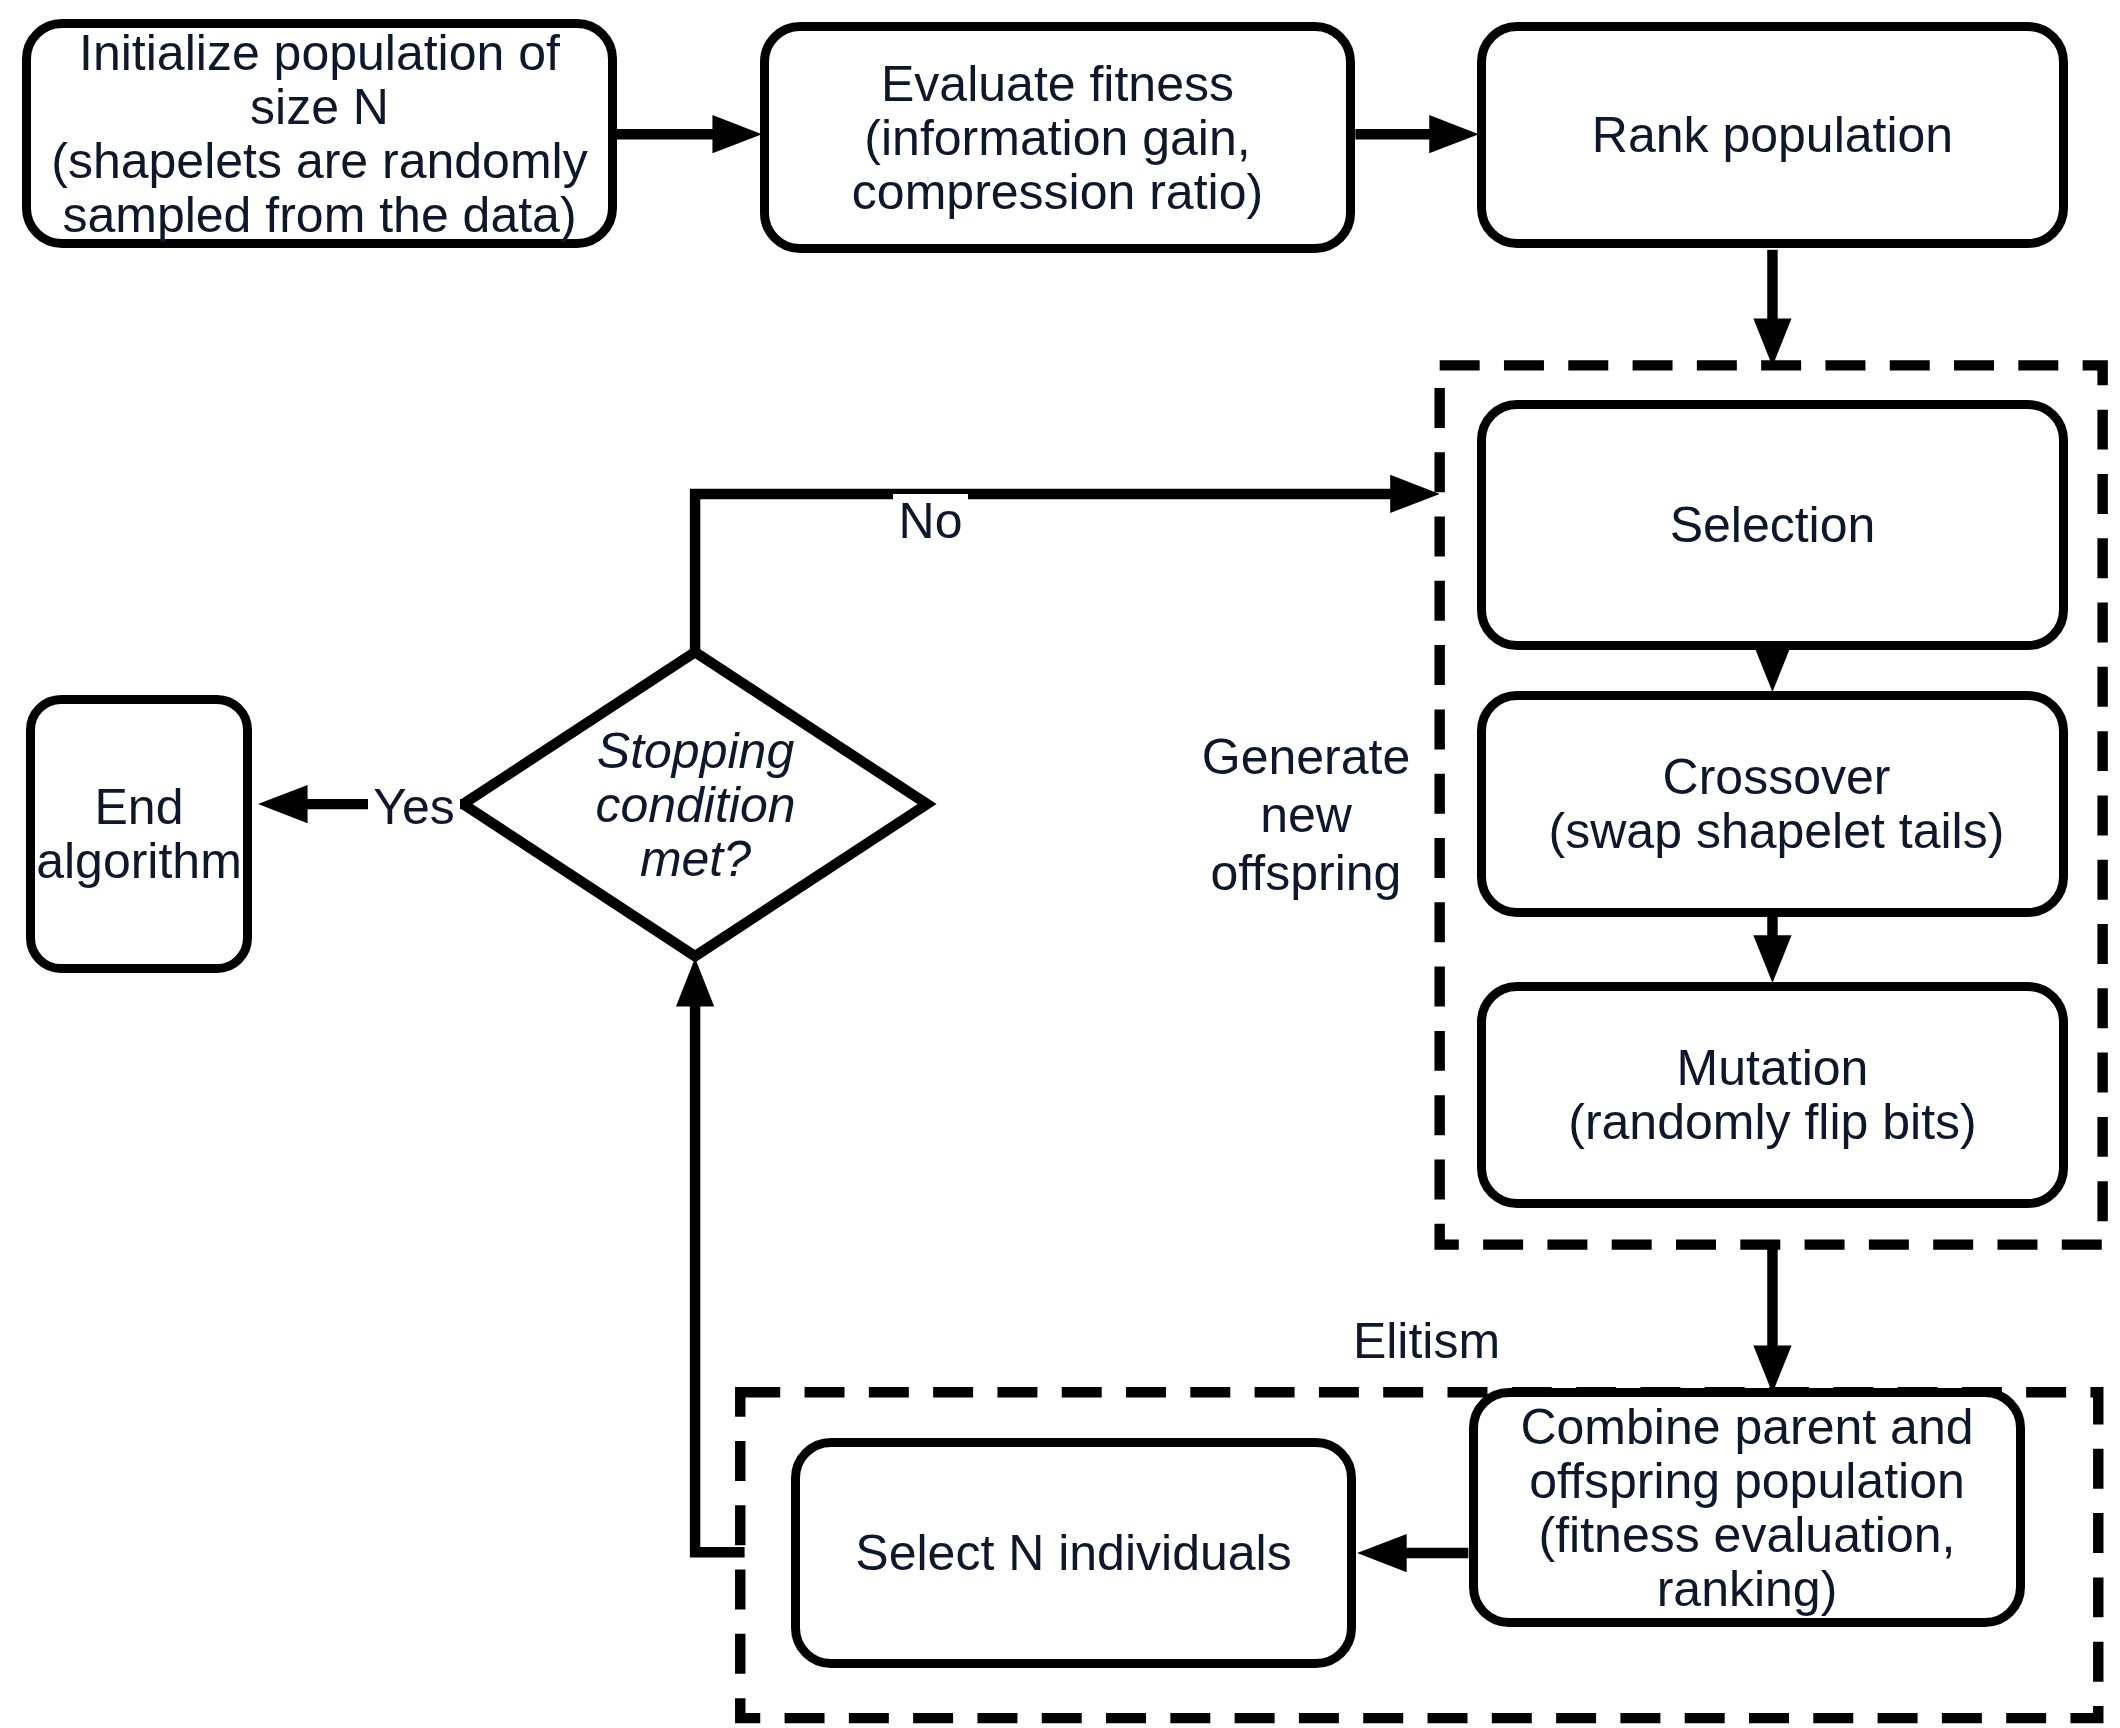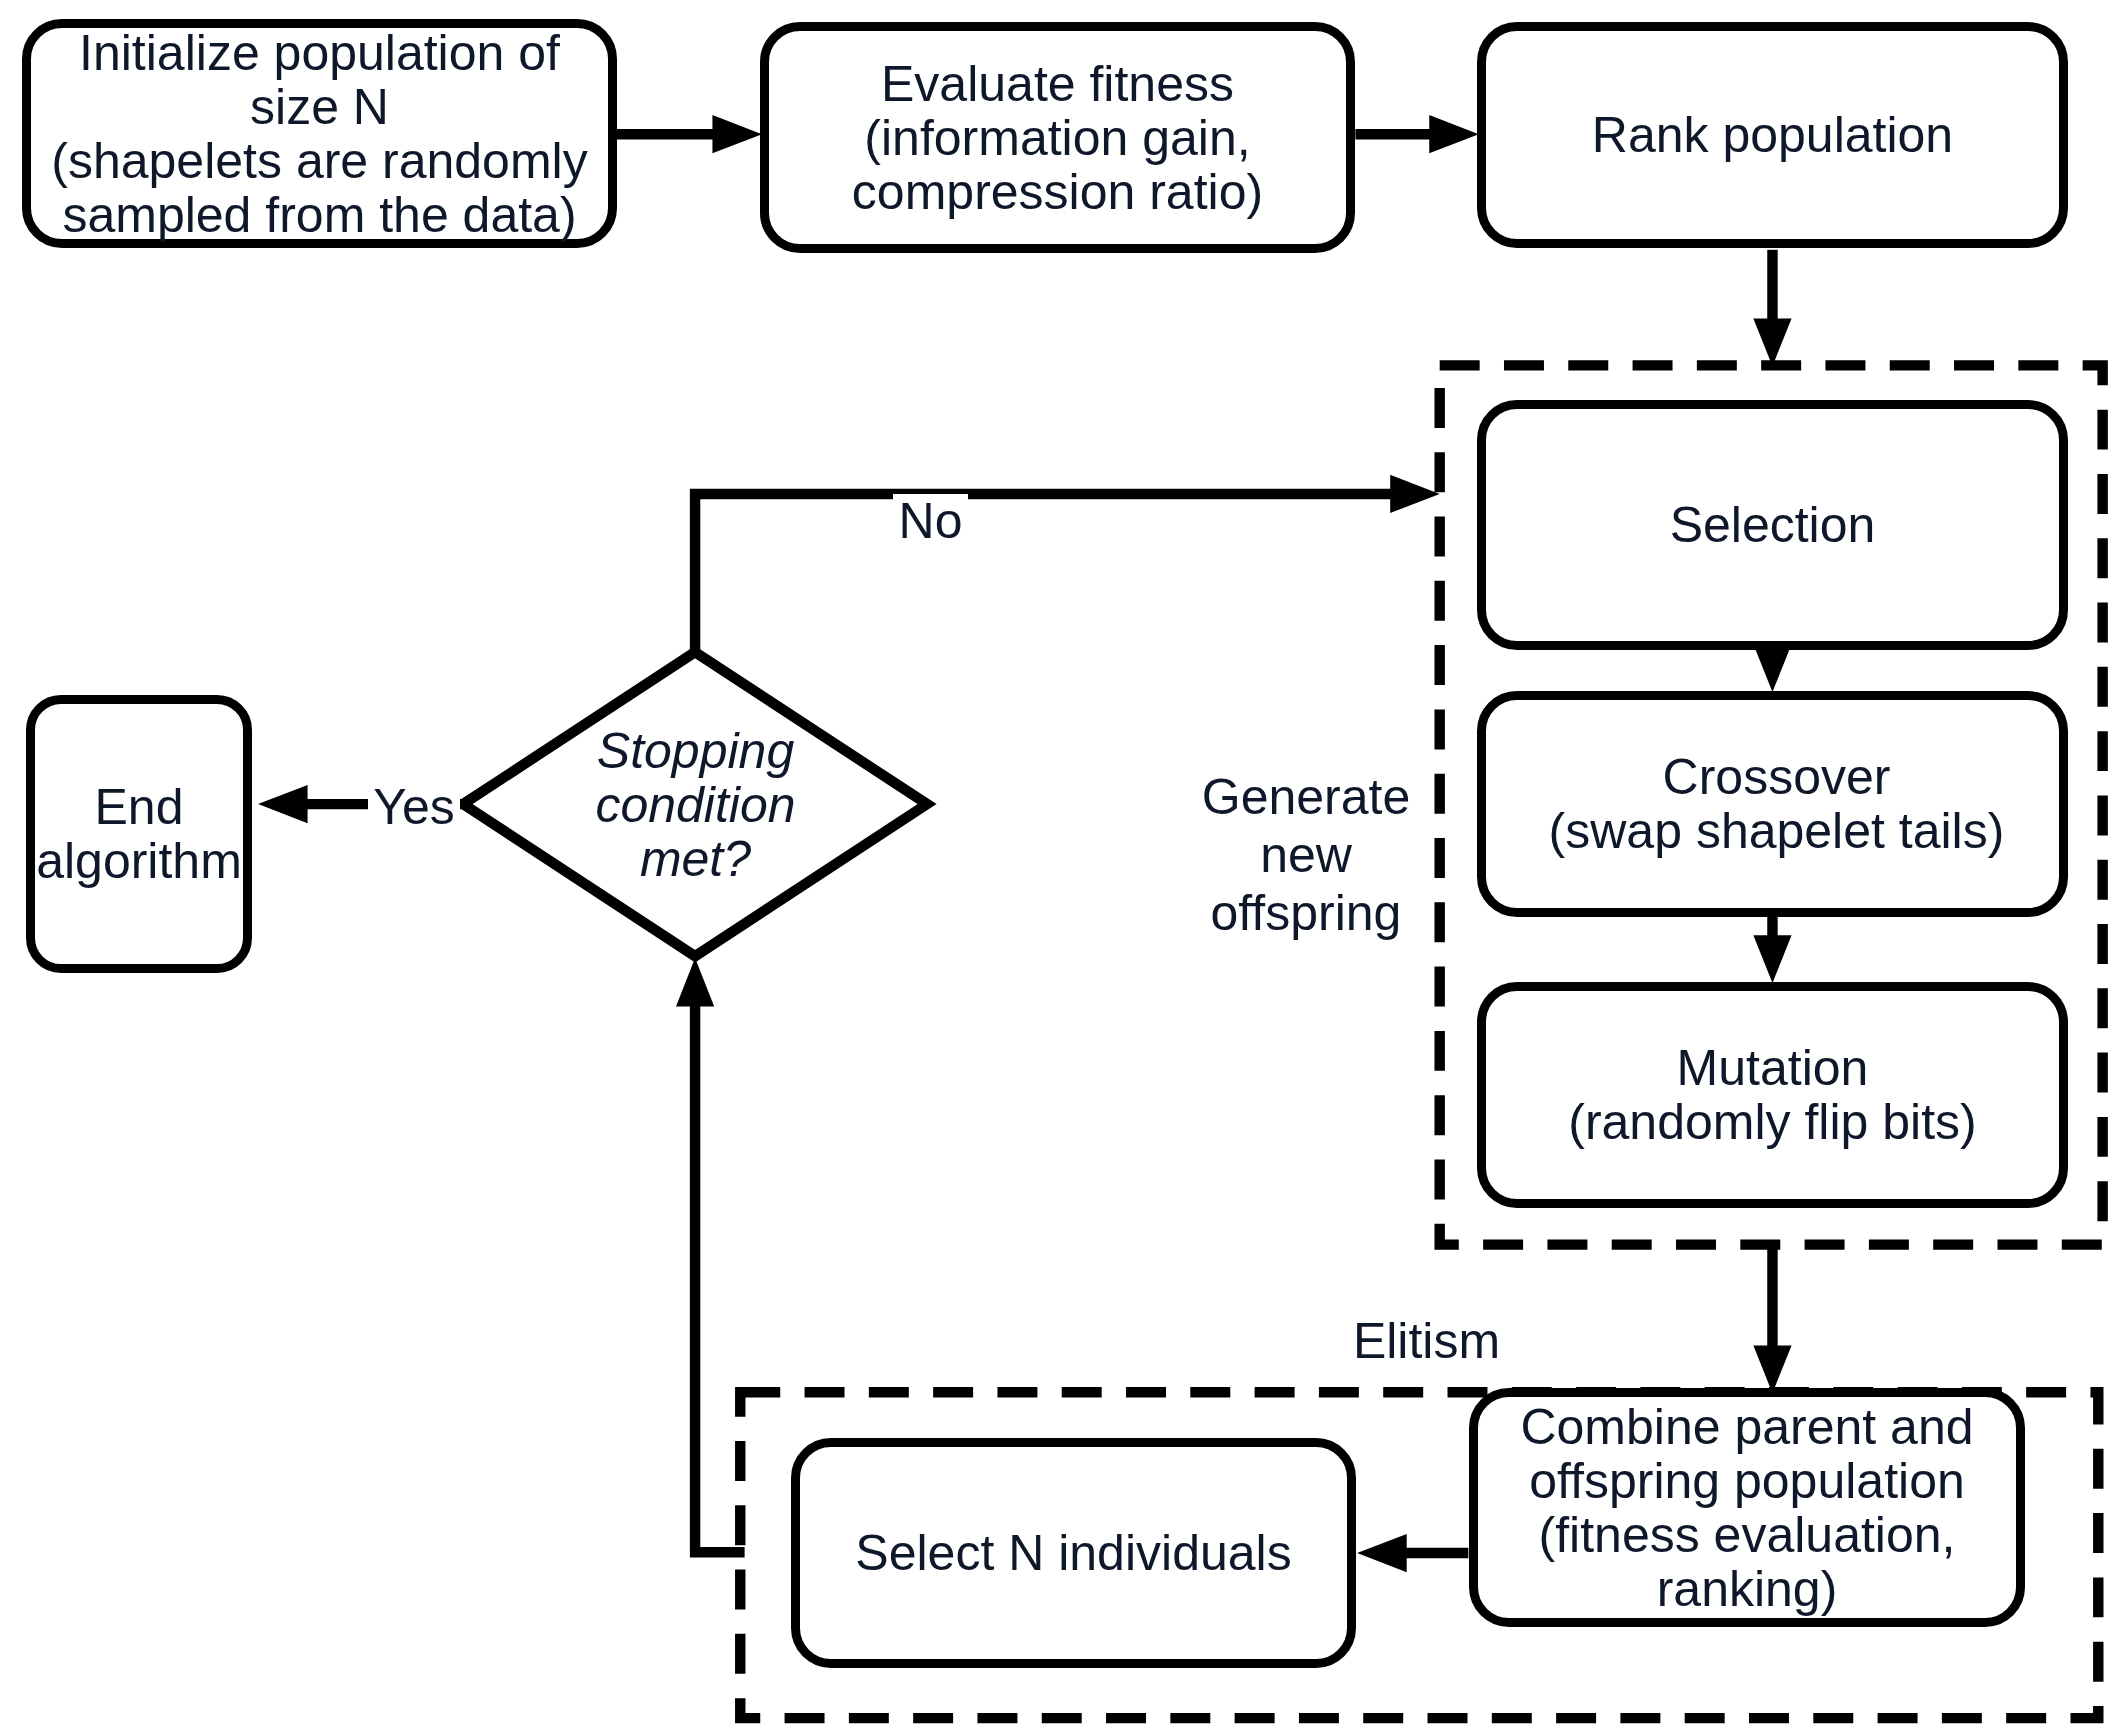--- a/index.html
+++ b/index.html
@@ -178,21 +178,21 @@
   </div>
 
   <div class="float-label" style="left:873px; top:473px; width:115px; height:56px;margin-top:20px;">
     <span class="edge-label">No</span>
   </div>
 
   <div class="float-label" style="left:356px; top:779px; width:116px; height:56px;">
     <span class="edge-label">Yes</span>
   </div>
 
-  <div class="float-label" style="left:1178px; top:728px; width:256px; height:174px; line-height:58px;margin-top:40px;">
+  <div class="float-label" style="left:1178px; top:728px; width:256px; height:174px; line-height:58px;">
     <span style="white-space:pre-line; text-align:center;">Generate
 new
 offspring</span>
   </div>
 
   <div class="float-label" style="left:1344px; top:1314px; width:165px; height:54px;">
     <span>Elitism</span>
   </div>
 
 </div>

